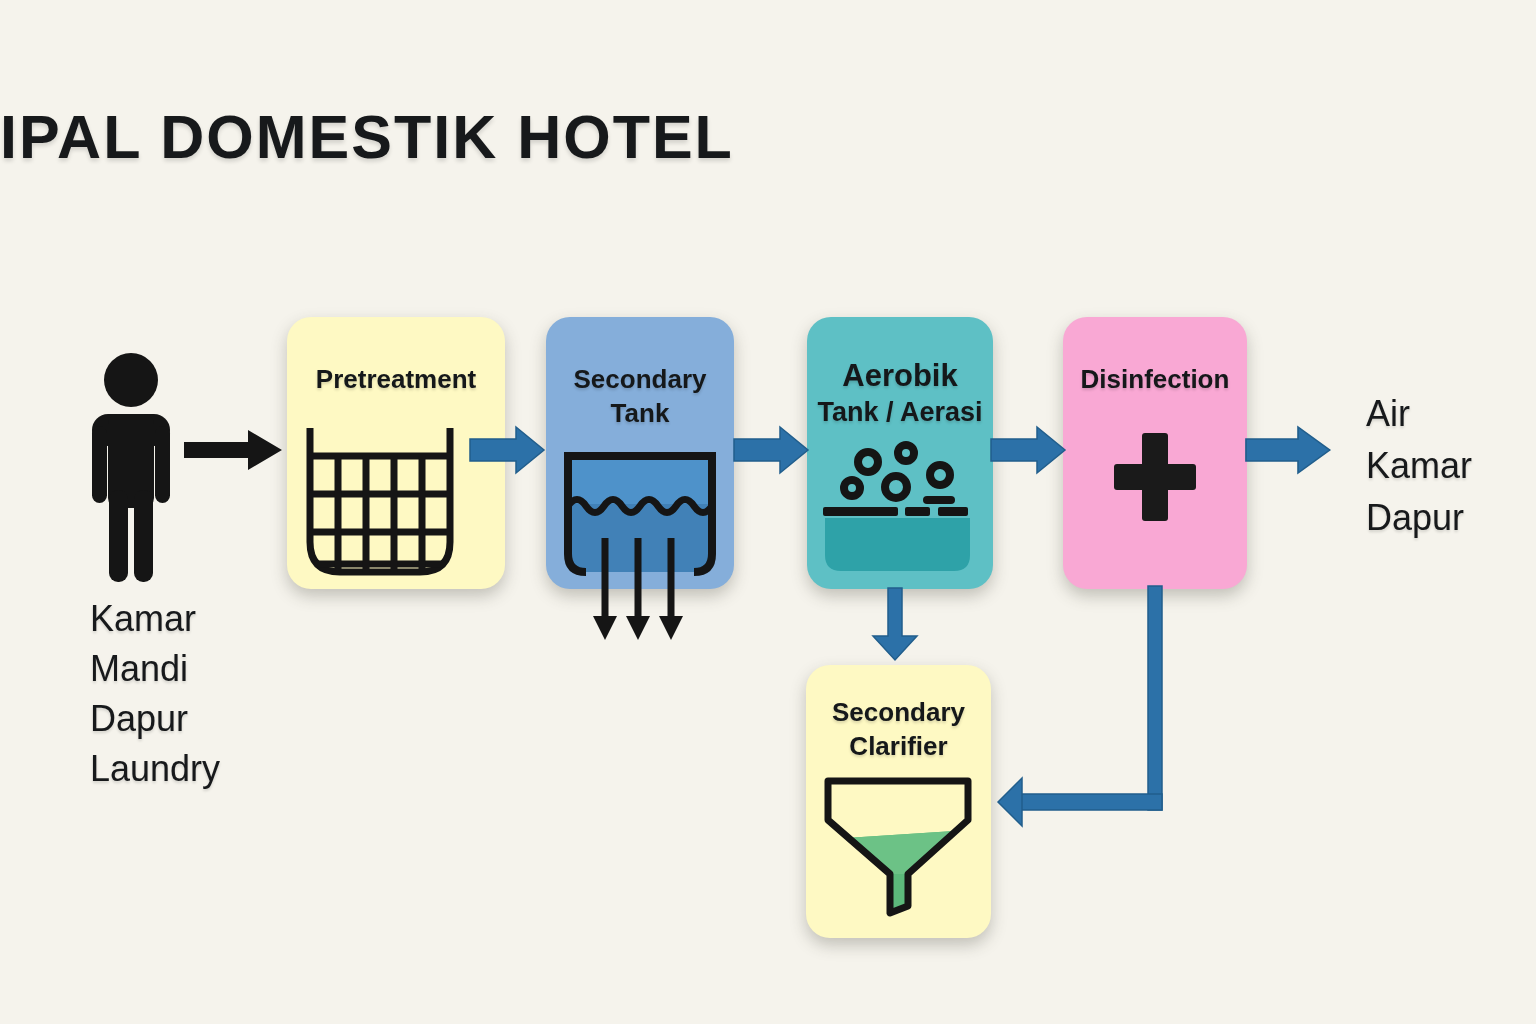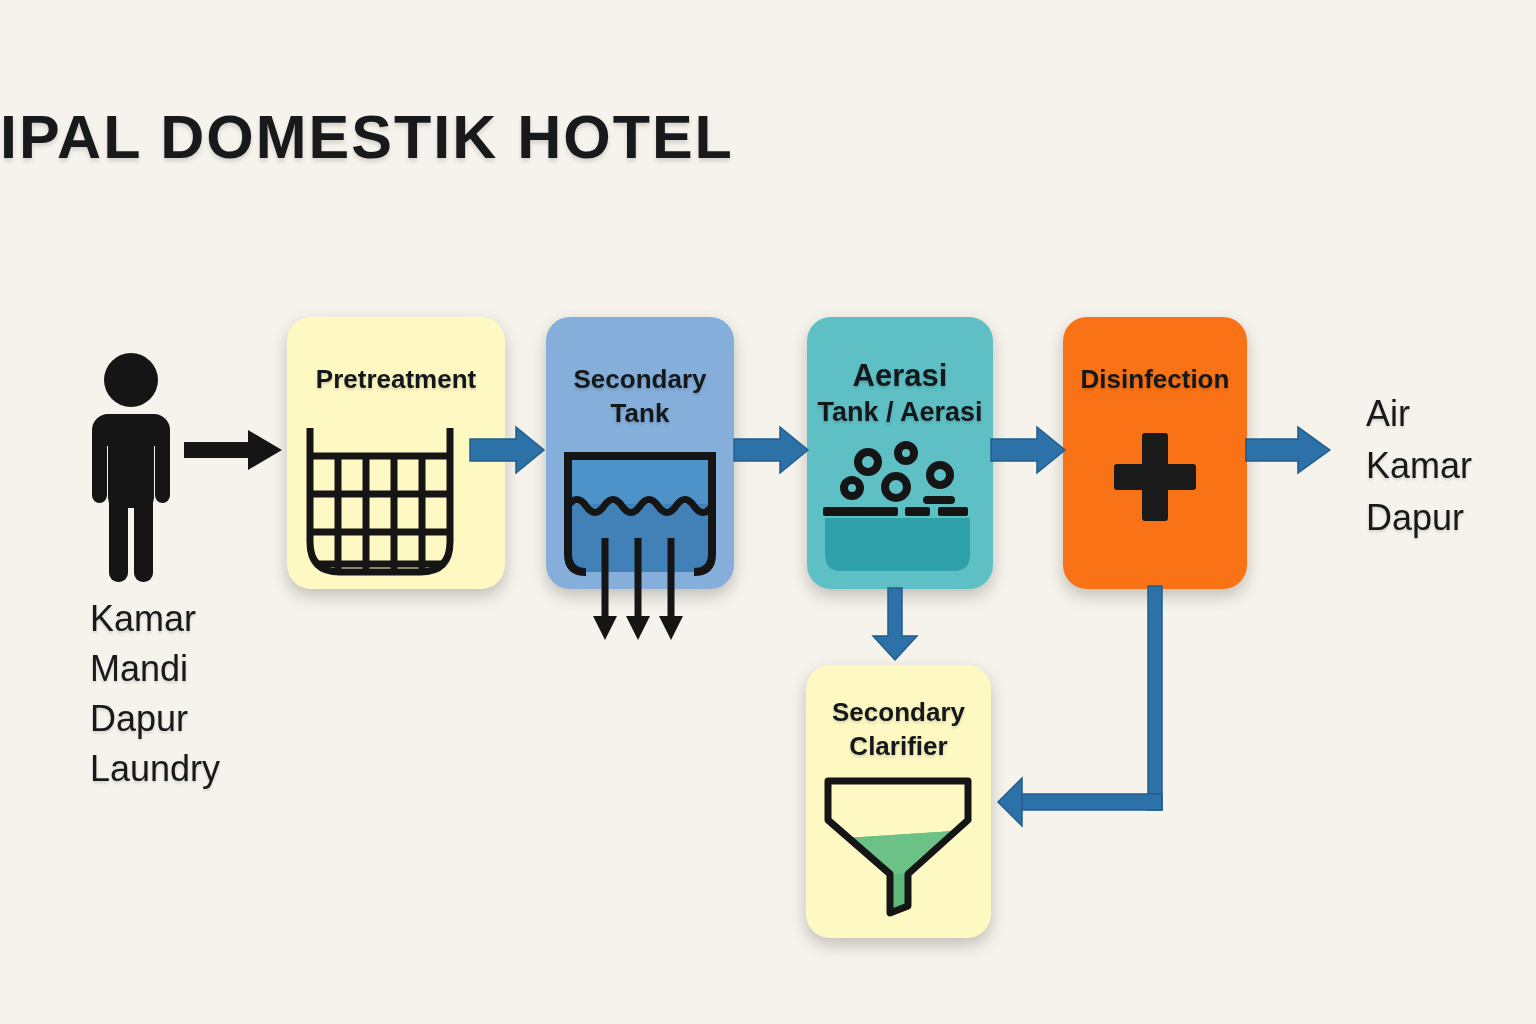--- a/index.html
+++ b/index.html
@@ -12,21 +12,21 @@
 
   .box{position:absolute;border-radius:24px;box-shadow:0 7px 16px rgba(60,60,50,0.28);}
   .box-label{position:absolute;left:0;width:100%;text-align:center;font-weight:700;
              color:#15181a;font-size:26px;line-height:34px;
              text-shadow:0 2px 3px rgba(0,0,0,0.16);}
   .line{display:block;}
 
   #box-pretreatment{left:287px;top:317px;width:218px;height:272px;background:#fef9c3;}
   #box-anaerobic   {left:546px;top:317px;width:188px;height:272px;background:#85AEDA;}
   #box-aerobik     {left:807px;top:317px;width:186px;height:272px;background:#5EC0C5;}
-  #box-disinfection{left:1063px;top:317px;width:184px;height:272px;background:#f97316;text-decoration:underline;}
+  #box-disinfection{left:1063px;top:317px;width:184px;height:272px;background:#f9a8d4;text-decoration:underline;}
   #box-secondary   {left:806px;top:665px;width:185px;height:273px;background:#fef9c3;}
 
   .label-l1{top:45px;}
   .label-aerobik{top:40px;}
   .label-aerobik .big{font-size:31px;line-height:38px;}
   .label-aerobik .small{font-size:27px;line-height:35px;}
   .label-secondary{top:30px;}
 
   .side-text{position:absolute;font-weight:400;color:#17191b;font-size:36px;
              text-shadow:0 2px 3px rgba(0,0,0,0.14);}
@@ -75,21 +75,21 @@
 
   <div id="box-anaerobic" class="box">
     <div class="box-label label-l1">
       <span class="line">Secondary</span>
       <span class="line">Tank</span>
     </div>
   </div>
 
   <div id="box-aerobik" class="box">
     <div class="box-label label-aerobik">
-      <span class="line big">Aerasi</span>
+      <span class="line big">Aerobik</span>
       <span class="line small">Tank / Aerasi</span>
     </div>
   </div>
 
   <div id="box-disinfection" class="box">
     <div class="box-label label-l1">
       <span class="line">Disinfection</span>
     </div>
   </div>
 

